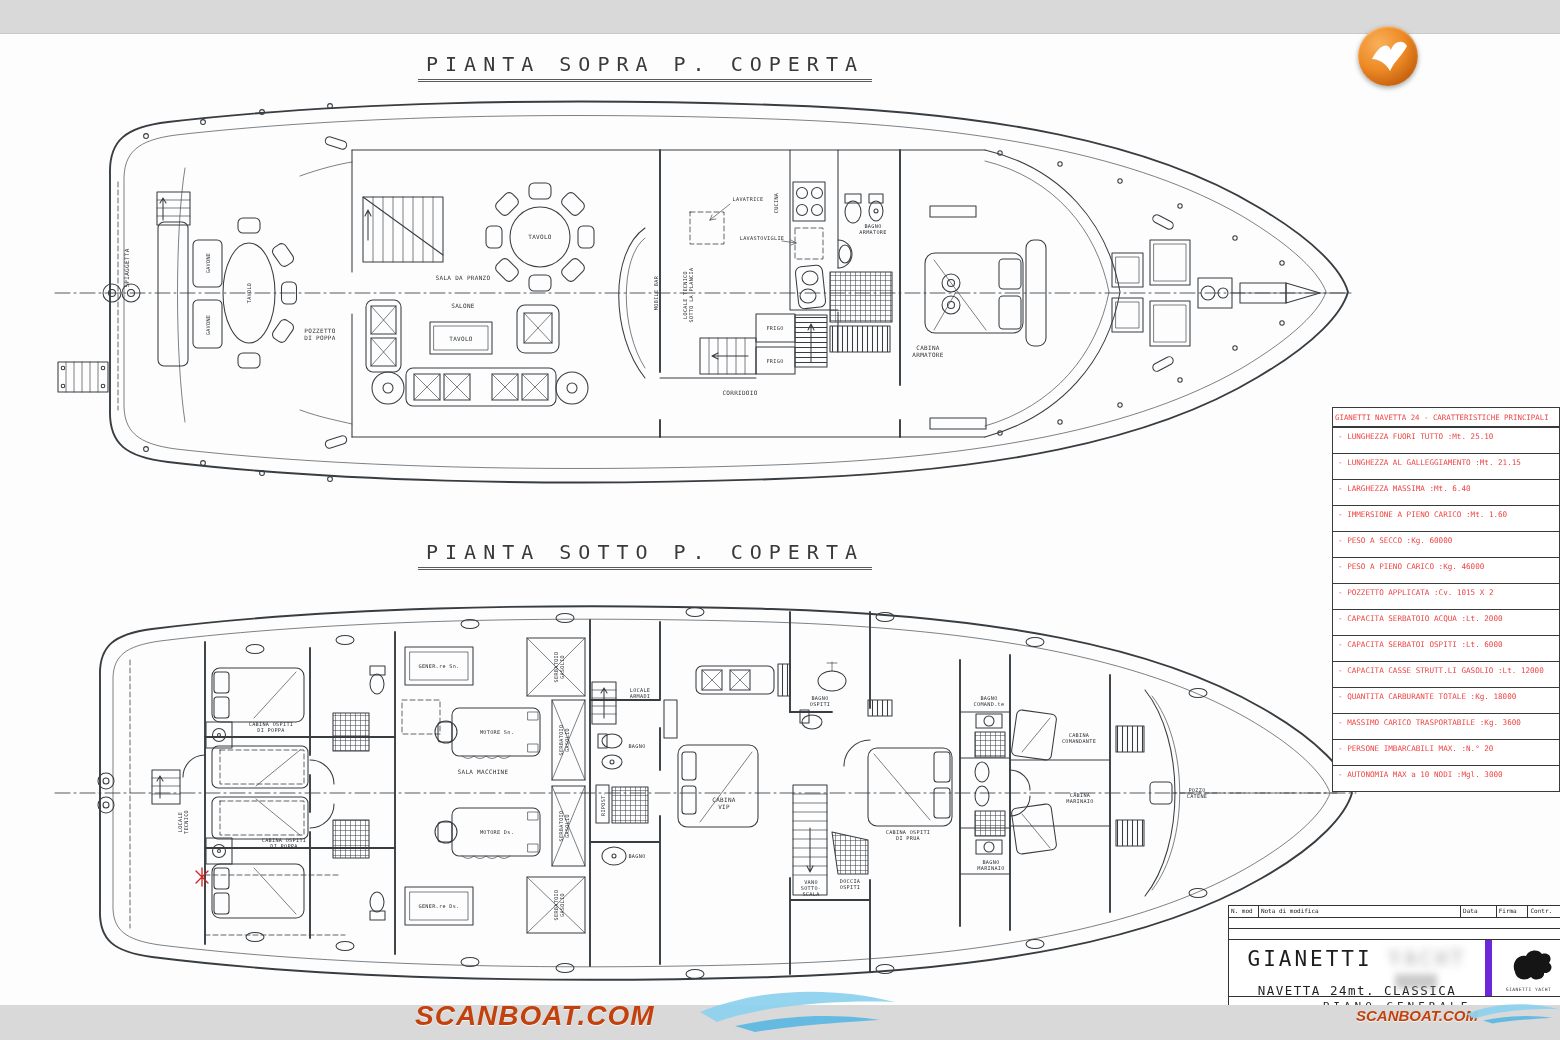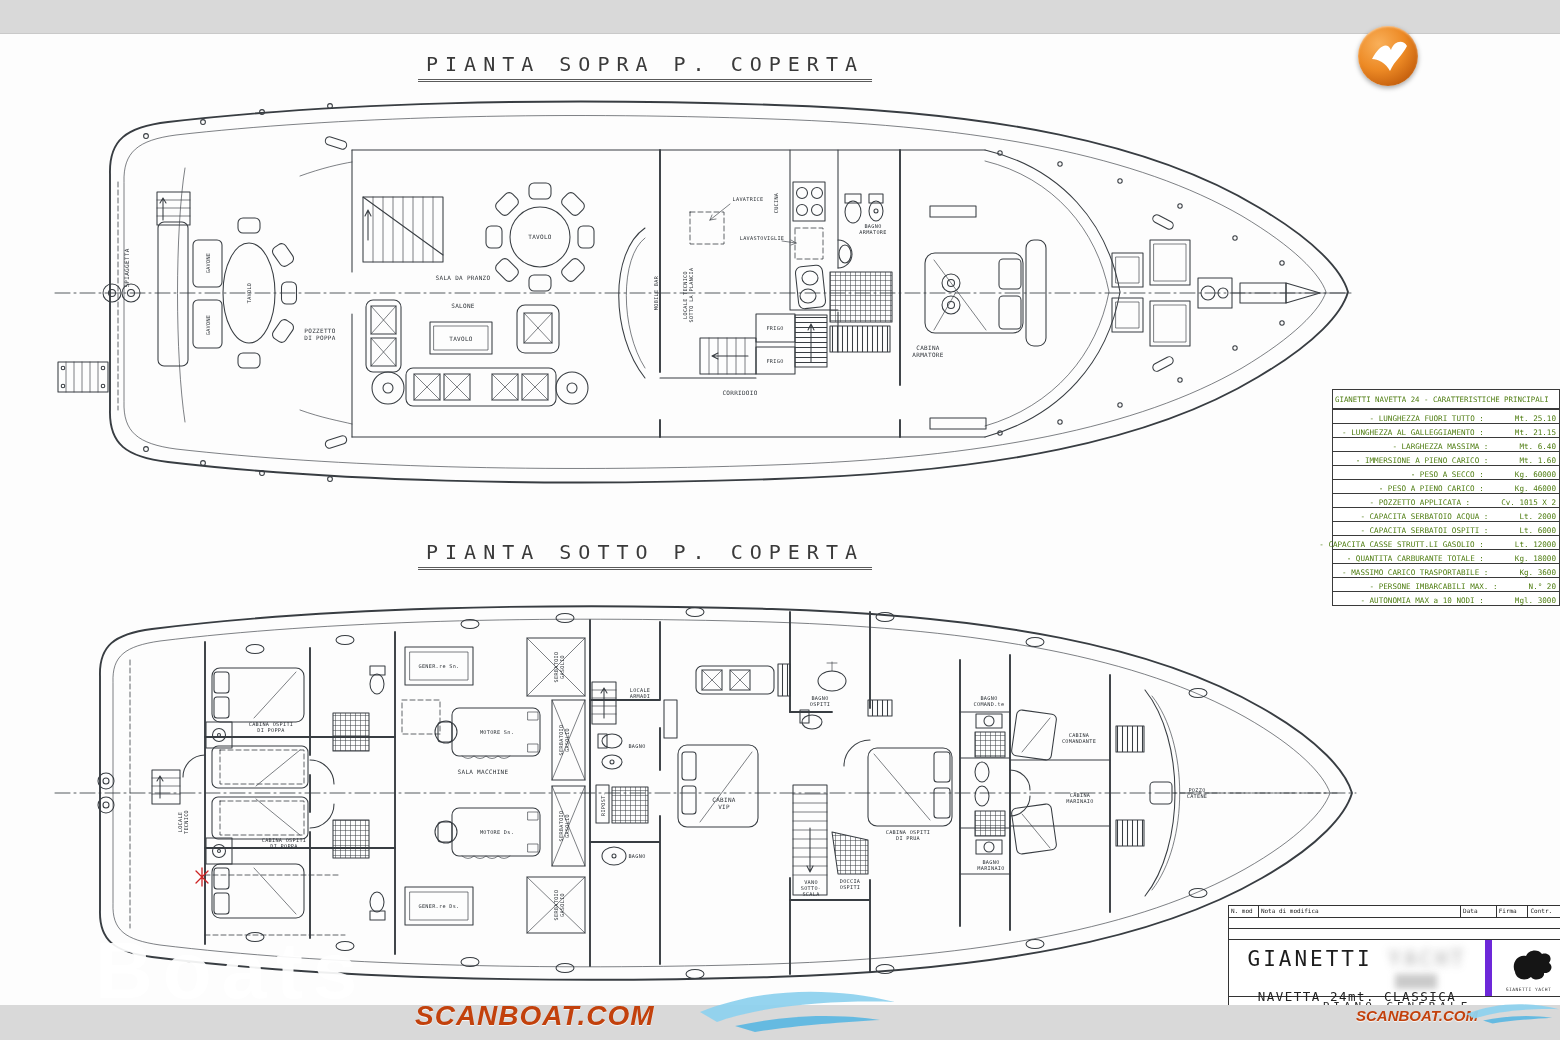--- a/index.html
+++ b/index.html
@@ -24,38 +24,38 @@
   .drawing .dash{stroke-dasharray:5 3;stroke-width:0.8;}
   .drawing .dashdot{stroke-dasharray:15 4 2 4;stroke-width:0.85;}
   .drawing .fill-grid{fill:url(#pat-grid);}
   .drawing .fill-vlin{fill:url(#pat-vlin);}
   .drawing .fill-hlin{fill:url(#pat-hlin);}
   .drawing .red{stroke:#c22;stroke-width:1.3;}
   .drawing text{fill:#2e3338;stroke:none;font-family:"DejaVu Sans Mono",monospace;
         font-size:7px;text-anchor:middle;letter-spacing:.3px;}
   .drawing text.t5{font-size:5.2px;}
   .drawing text.t6{font-size:6px;}
-  .spec{position:absolute;left:1332px;top:389px;width:226px;border:1.4px solid #3a3a3a;
-        background:#fff;color:#4d7c0f;z-index:4;}
+  .spec{position:absolute;left:1332px;top:407px;width:226px;border:1.4px solid #3a3a3a;
+        background:#fff;color:#ef4444;z-index:4;}
   .spec-header{font-size:7.4px;padding:5px 2px 4px;border-bottom:2px solid #3a3a3a;
         letter-spacing:0;white-space:nowrap;overflow:hidden;}
-  .spec-row{display:flex;justify-content:flex-end;align-items:center;font-size:7.6px;
-        padding:4px 3px 0 5px;border-bottom:1px solid #3a3a3a;white-space:nowrap;gap:31px;}
+  .spec-row{display:flex;justify-content:flex-start;align-items:center;font-size:7.6px;
+        padding:4px 3px 12px 5px;border-bottom:1px solid #3a3a3a;white-space:nowrap;}
   .spec-row:last-child{border-bottom:none;}
   .tblock{position:absolute;left:1228px;top:905px;width:336px;height:110px;border:1.4px solid #333;
         background:#fff;color:#222;z-index:4;font-size:7px;}
   .tb-row{display:flex;border-bottom:1px solid #333;}
   .tb-cell{border-right:1px solid #333;overflow:hidden;padding:1px 2px;font-size:6px;white-space:nowrap;}
   .tb-head{height:11px;}
   .tb-empty{height:10px;}
   .tb-main{display:flex;border-bottom:1px solid #333;height:56px;}
   .tb-title-cell{width:256px;border-right:7px solid #6d28d9;text-align:center;position:relative;padding-top:7px;}
   .tb-maker{font-size:21px;letter-spacing:3px;color:#1c1c1c;}
   .tb-maker .blur{filter:blur(4px);opacity:.55;color:#666;}
-  .tb-model{font-size:12.5px;letter-spacing:1.5px;margin-top:18px;position:relative;}
+  .tb-model{font-size:12.5px;letter-spacing:1.5px;margin-top:12px;position:relative;}
   .tb-model-blur{position:absolute;left:166px;top:34px;width:42px;height:15px;
         background:rgba(150,150,150,.5);filter:blur(3px);}
   .tb-stamp{flex:1;position:relative;text-align:center;}
   .tb-stamp-caption{font-size:4.6px;letter-spacing:.5px;margin-top:1px;color:#333;}
   .tb-bottom{height:20px;text-align:center;font-size:11px;letter-spacing:4px;padding-top:3px;color:#2a2a2a;}
   .ghost{position:absolute;left:95px;top:925px;z-index:3;font-family:"Liberation Sans",sans-serif;
         font-size:80px;font-weight:bold;letter-spacing:10px;color:rgba(255,255,255,.92);}
   .scanboat{position:absolute;z-index:10;font-family:"Liberation Sans",sans-serif;font-style:italic;
         font-weight:bold;color:#c2410c;text-shadow:0 1px 1px rgba(255,255,255,.8);}
   #scanboat-main{left:415px;top:1000px;font-size:28px;letter-spacing:1px;}
@@ -637,21 +637,20 @@
       <div class="tb-stamp">
         <svg width="56" height="38" viewBox="0 0 56 38" style="margin-top:6px">
           <path d="M14 26 C10 18 16 8 25 10 C27 4 37 2 41 8 C48 6 52 12 48 17 C53 20 50 28 43 27 C44 33 34 36 30 31 C24 36 15 33 14 26 Z" fill="#151515" stroke="none"></path>
         </svg>
         <div class="tb-stamp-caption">GIANETTI YACHT</div>
       </div>
     </div>
     <div class="tb-bottom">PIANO GENERALE</div>
   </div>
 
-  <div class="ghost">Boats</div>
   <div class="scanboat" id="scanboat-main">SCANBOAT.COM</div>
   <svg class="wave" style="left:695px;top:980px" width="210" height="60" viewBox="0 0 210 60">
     <path d="M5 32 C65 8 135 6 200 22 C150 20 70 24 22 42 Z" fill="#8fd2ee" opacity=".95"></path>
     <path d="M40 46 C95 34 145 34 185 40 C150 42 95 46 60 52 Z" fill="#5fb8e2" opacity=".95"></path>
   </svg>
   <div class="scanboat" id="scanboat-small">SCANBOAT.COM</div>
   <svg class="wave" style="left:1464px;top:998px" width="100" height="30" viewBox="0 0 210 60">
     <path d="M5 32 C65 8 135 6 200 22 C150 20 70 24 22 42 Z" fill="#8fd2ee" opacity=".95"></path>
     <path d="M40 46 C95 34 145 34 185 40 C150 42 95 46 60 52 Z" fill="#5fb8e2" opacity=".95"></path>
   </svg>

